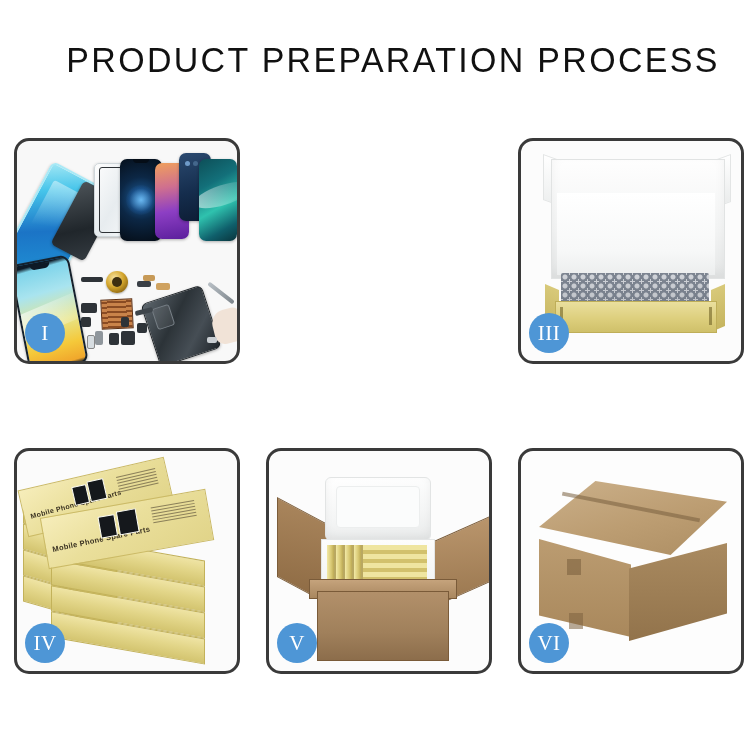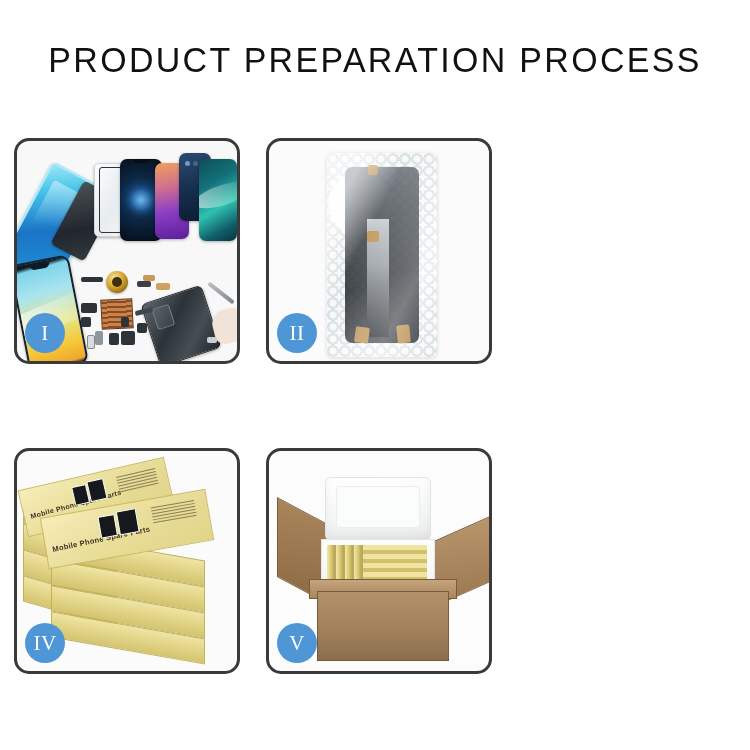--- a/index.html
+++ b/index.html
@@ -16,21 +16,21 @@
   #page {
     position: relative;
     width: 750px;
     height: 750px;
     background: #ffffff;
   }
 
   
   #header {
     position: absolute;
-    left: 0;
+    left: 18px;
     top: 0;
     width: 630px;
     height: 130px;
     text-align: center;
   }
   #page-title {
     position: absolute;
     left: 0;
     top: 41px;
     width: 750px;
@@ -493,34 +493,37 @@
         <div class="part" style="left:104px;top:190px;width:14px;height:14px;"></div>
         <div class="part" style="left:104px;top:176px;width:8px;height:10px;"></div>
         <div class="part" style="left:118px;top:168px;width:18px;height:5px;background:#3f464c;transform:rotate(-14deg);"></div>
         <div class="part" style="left:120px;top:182px;width:10px;height:10px;"></div>
         <div class="part" style="left:70px;top:194px;width:6px;height:12px;background:#d7dde1;border:1px solid #888;"></div>
         <div class="part" style="left:190px;top:196px;width:10px;height:6px;background:#c9ced2;"></div>
       </div>
       <div class="badge">I</div>
     </div>
 
-    <div class="panel col2 row1 p2">
+
+    <div class="panel col3 row1 p3">
       <div class="stage">
-        <div class="p2-bag"></div>
-        <div class="p2-part"></div>
-        <div class="p2-flex"></div>
-        <div class="p2-tapeA"></div>
-        <div class="p2-tapeB"></div>
-        <div class="p2-tapeC"></div>
-        <div class="p2-tapeD"></div>
-        <div class="p2-gloss"></div>
+        <div class="p3-lidL"></div>
+        <div class="p3-lidR"></div>
+        <div class="p3-lid"></div>
+        <div class="p3-foam"></div>
+        <div class="p3-bubble"></div>
+        <div class="p3-boxleft"></div>
+        <div class="p3-boxright"></div>
+        <div class="p3-boxfront">
+          <div class="p3-tick" style="left:4px;top:5px;"></div>
+          <div class="p3-tick" style="right:4px;top:5px;"></div>
+        </div>
       </div>
-      <div class="badge">II</div>
+      <div class="badge">III</div>
     </div>
-
 
     <div class="panel col1 row2 p4">
       <div class="stage p4-stack">
 
         <div class="box4" style="left:6px;top:60px;width:92px;height:24px;transform:skewY(16deg);"></div>
         <div class="box4" style="left:6px;top:86px;width:92px;height:24px;transform:skewY(16deg);"></div>
         <div class="box4" style="left:6px;top:112px;width:92px;height:24px;transform:skewY(16deg);"></div>
         <div class="box4" style="left:6px;top:138px;width:92px;height:24px;transform:skewY(16deg);"></div>
 
         <div class="box4" style="left:34px;top:96px;width:152px;height:24px;transform:skewY(10deg);"></div>
@@ -572,15 +575,26 @@
             <b style="left:18px;"></b>
             <b style="left:27px;"></b>
           <s></s>
         </div>
         <div class="p5-bodyTop"></div>
         <div class="p5-body"></div>
       </div>
       <div class="badge">V</div>
     </div>
 
+    <div class="panel col3 row2 p6">
+      <div class="stage">
+        <div class="p6-top"></div>
+        <div class="p6-seam"></div>
+        <div class="p6-front"></div>
+        <div class="p6-side"></div>
+        <div class="p6-tapeA"></div>
+        <div class="p6-tapeB"></div>
+      </div>
+      <div class="badge">VI</div>
+    </div>
 
   </div>
 </div>
 
 </body></html>

